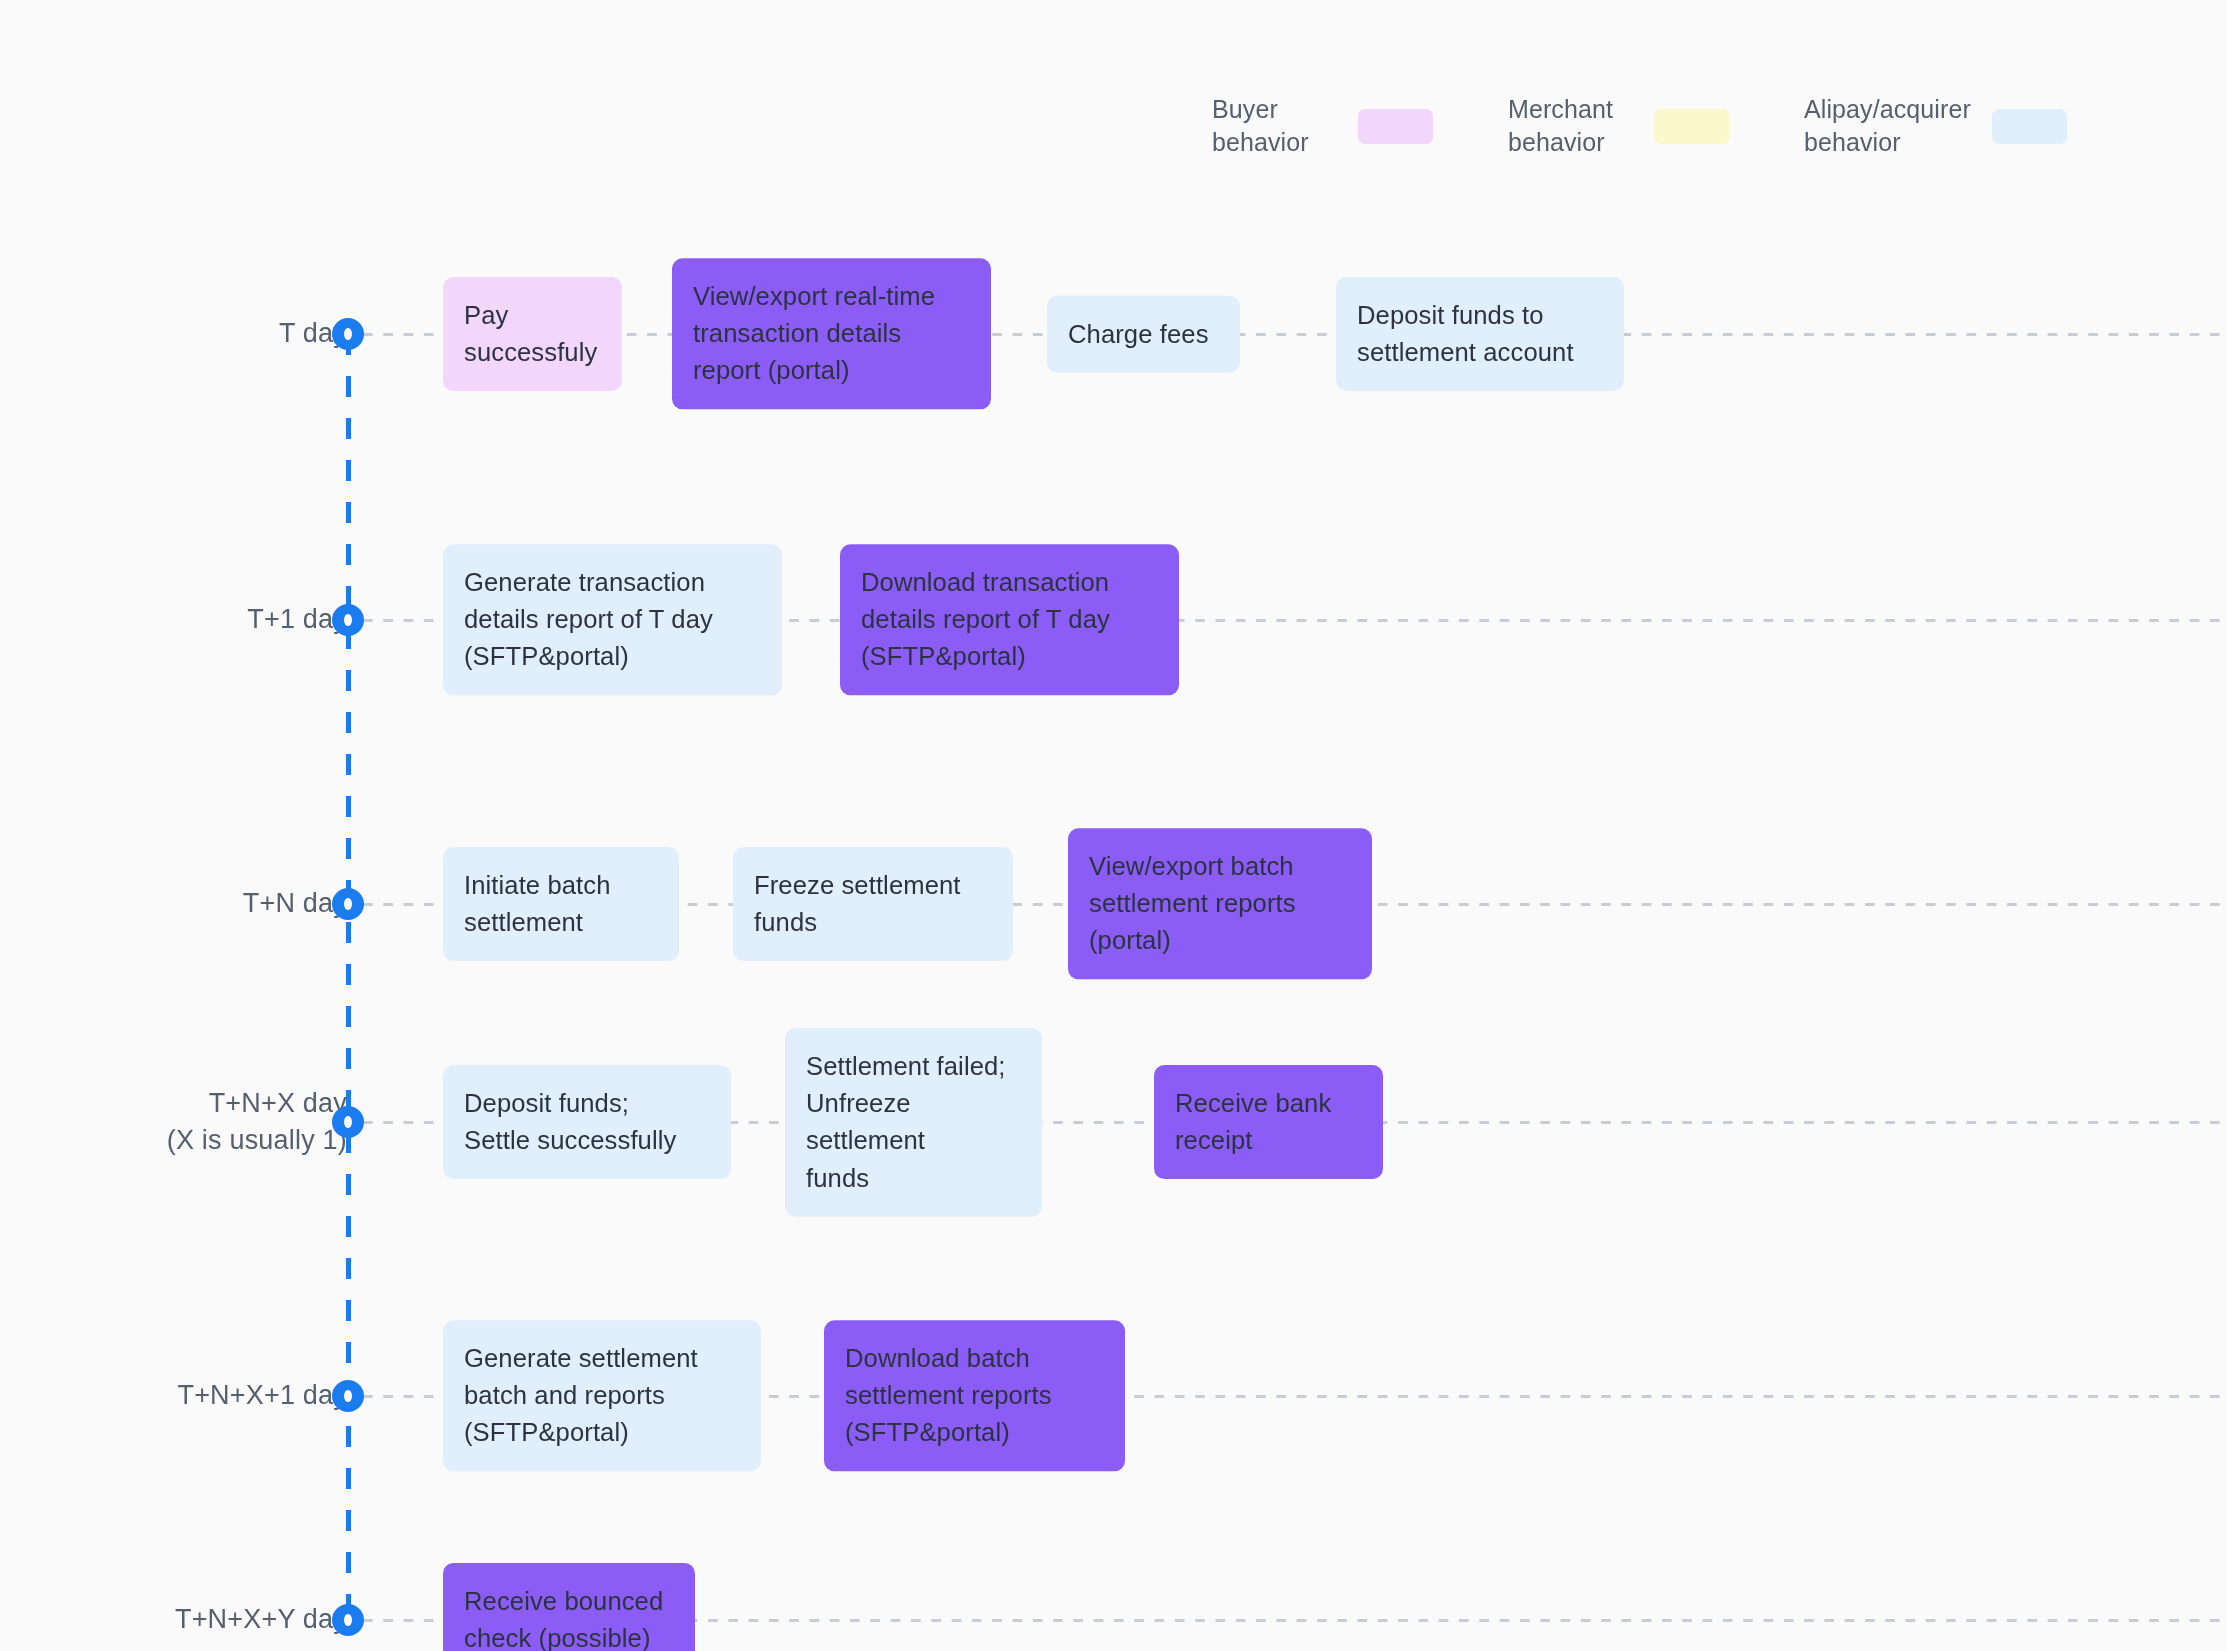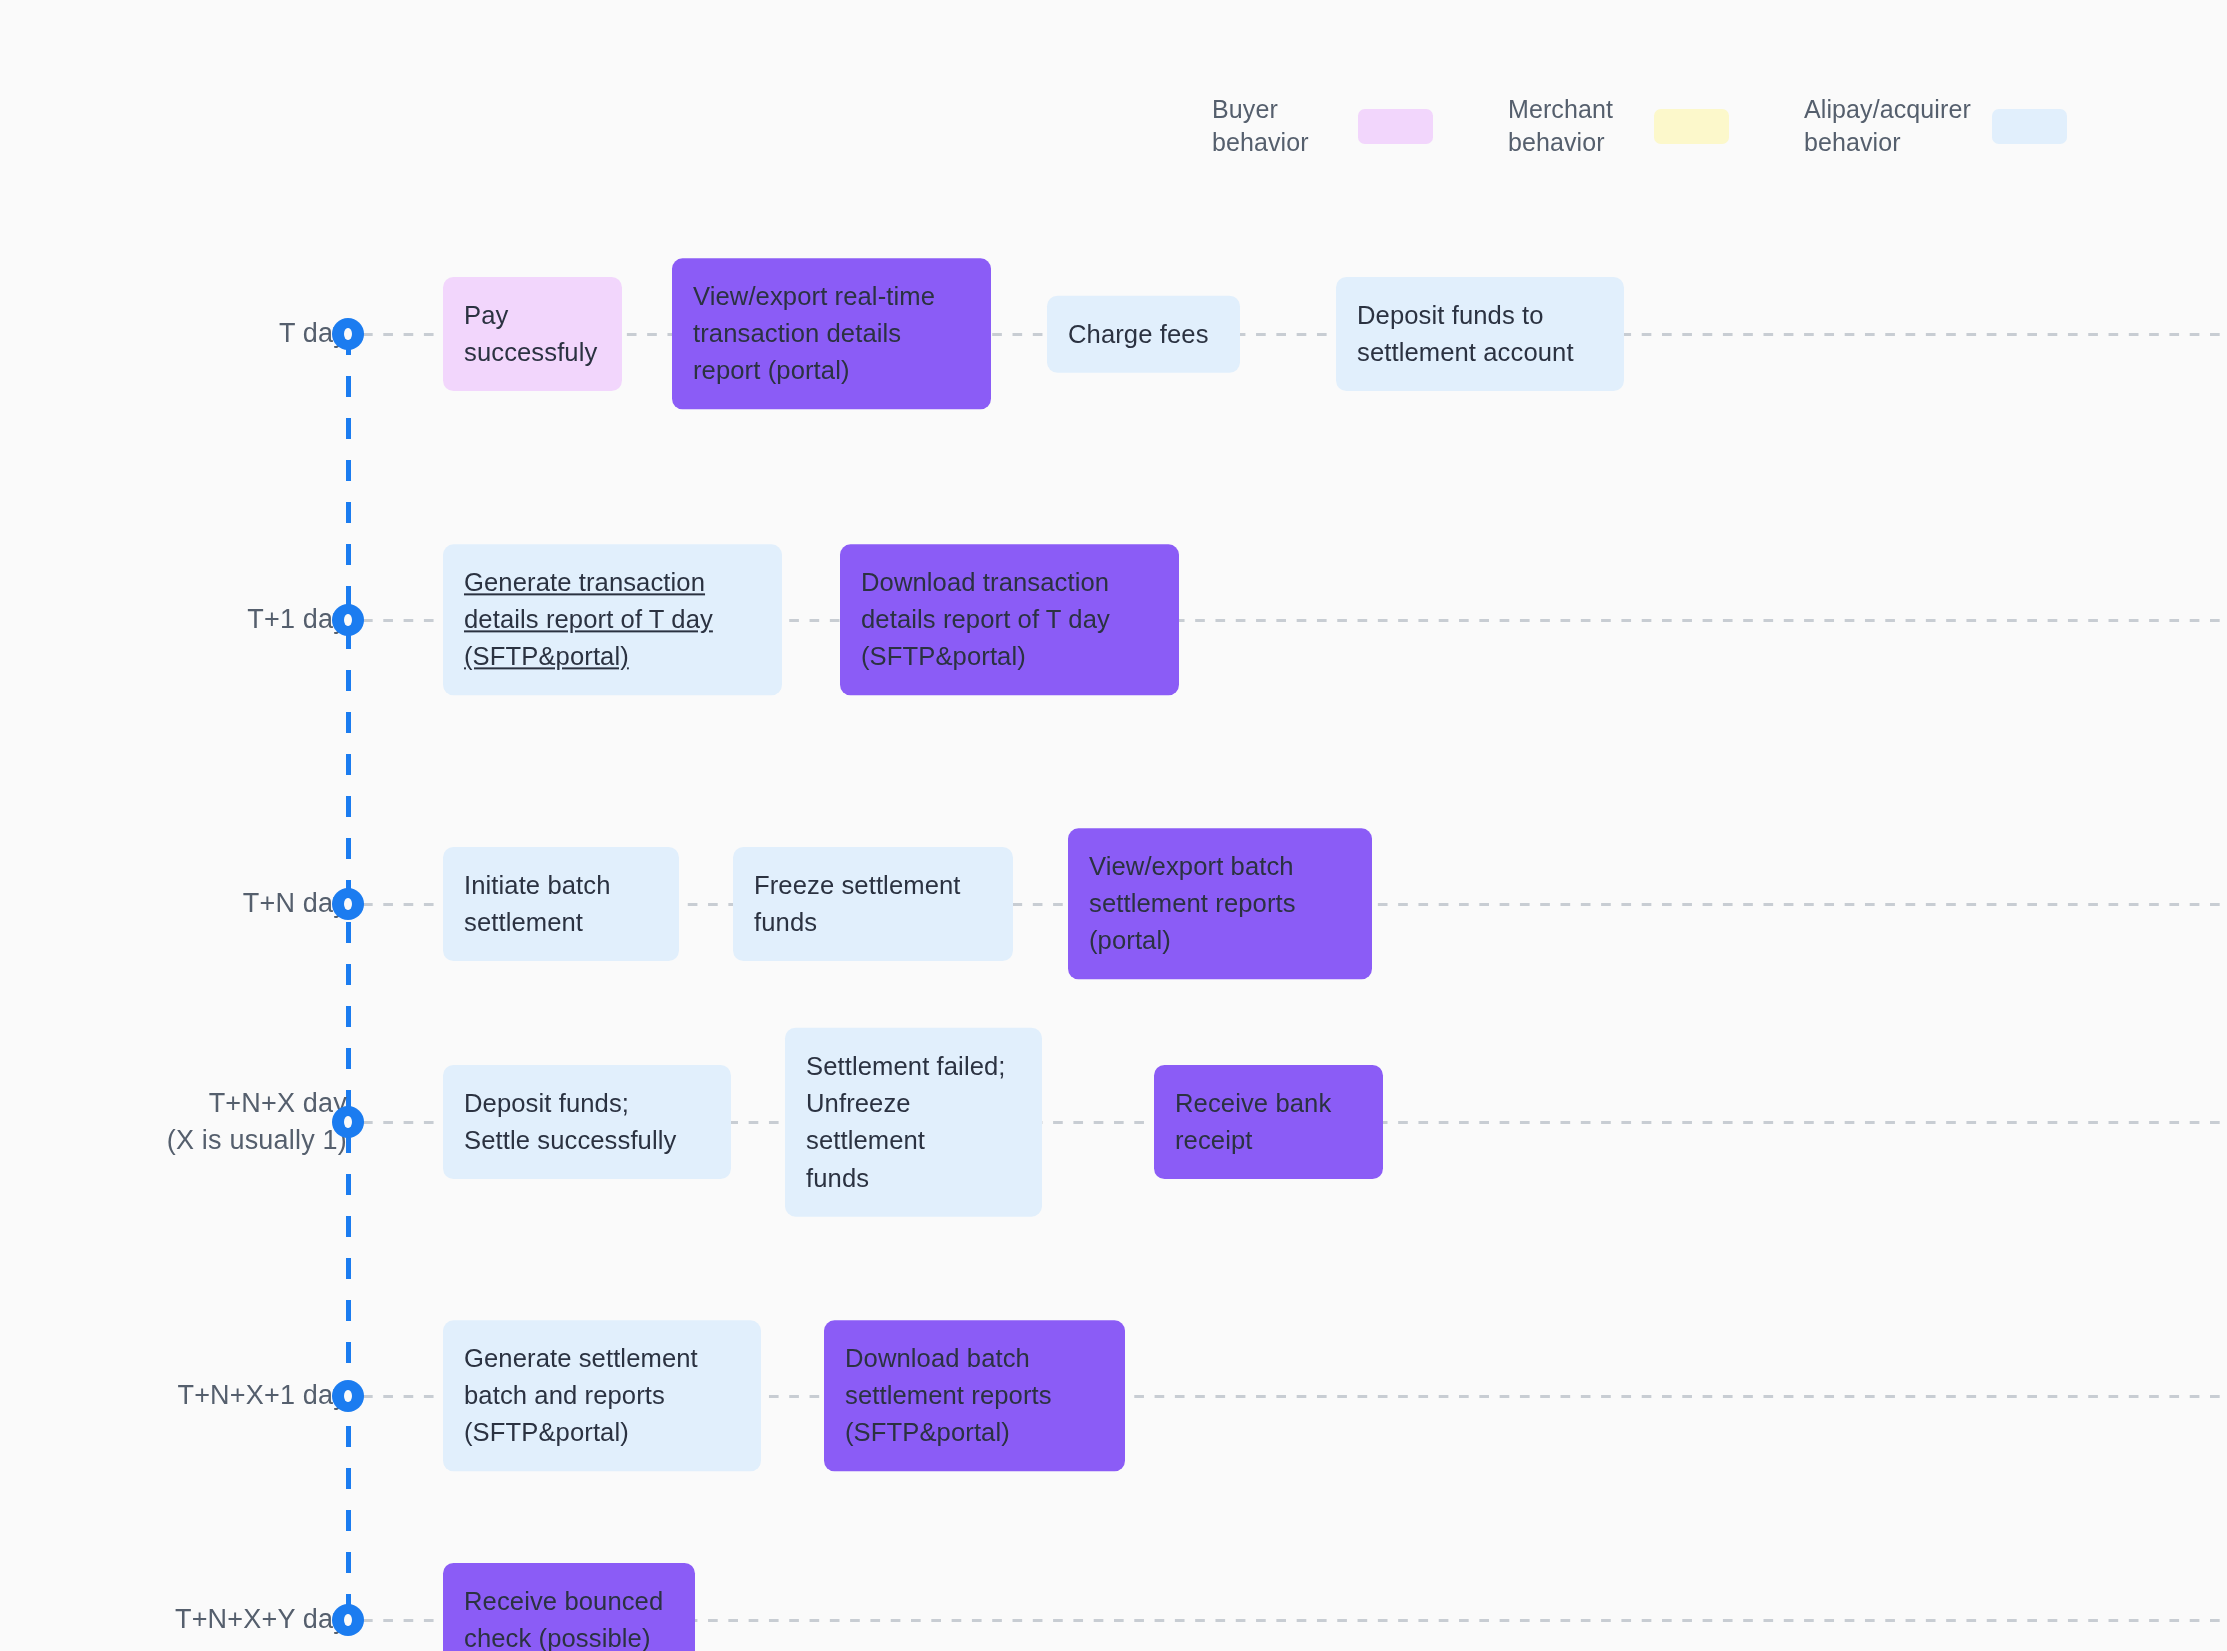--- a/index.html
+++ b/index.html
@@ -189,21 +189,21 @@
           <div class="card acquirer" style="left: 1023px; width: 193px;">Charge fees</div>
           <div class="card acquirer" style="left: 1268px; width: 288px; margin-left: 44px;">Deposit funds to
 settlement account</div>
         </div>
       </div>
       <div class="row" style="top: 596px;">
         <div class="rail"></div>
         <div class="day-label">T+1 day</div>
         <div class="node"></div>
         <div class="boxes">
-          <div class="card acquirer" style="left: 419px; width: 339px; text-decoration: underline;">Generate transaction
+          <div class="card acquirer" style="left: 419px; width: 339px;">Generate transaction
 details report of T day
 (SFTP&amp;portal)</div>
           <div class="card merchant" style="left: 816px; width: 339px;">Download transaction
 details report of T day
 (SFTP&amp;portal)</div>
         </div>
       </div>
       <div class="row" style="top: 880px;">
         <div class="rail"></div>
         <div class="day-label">T+N day</div>

